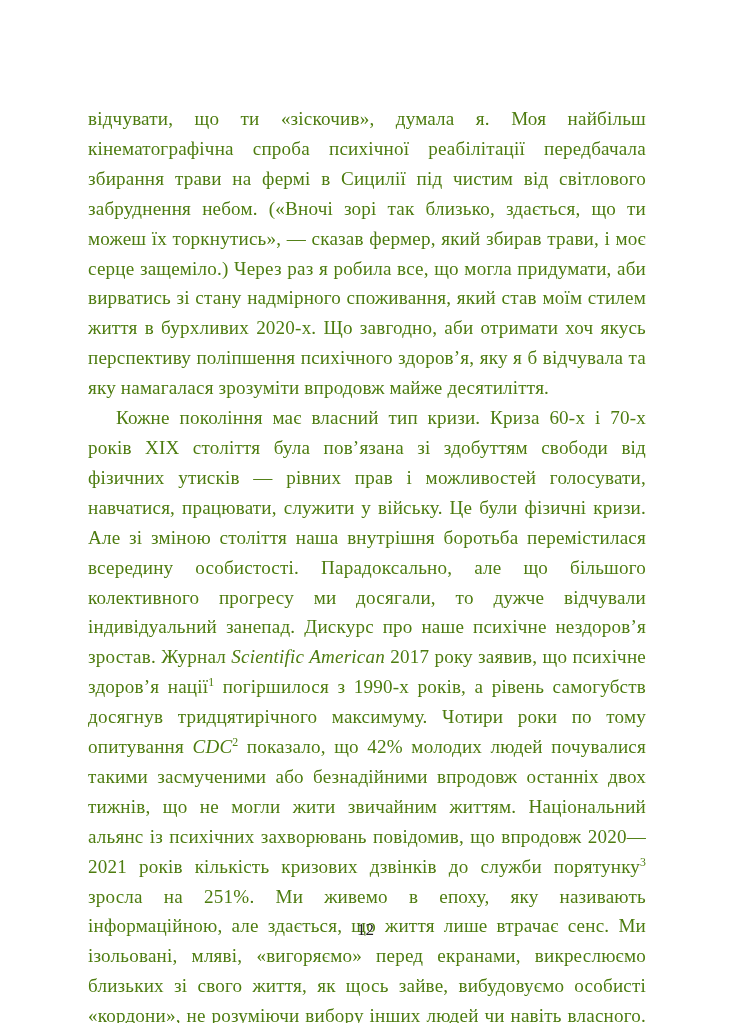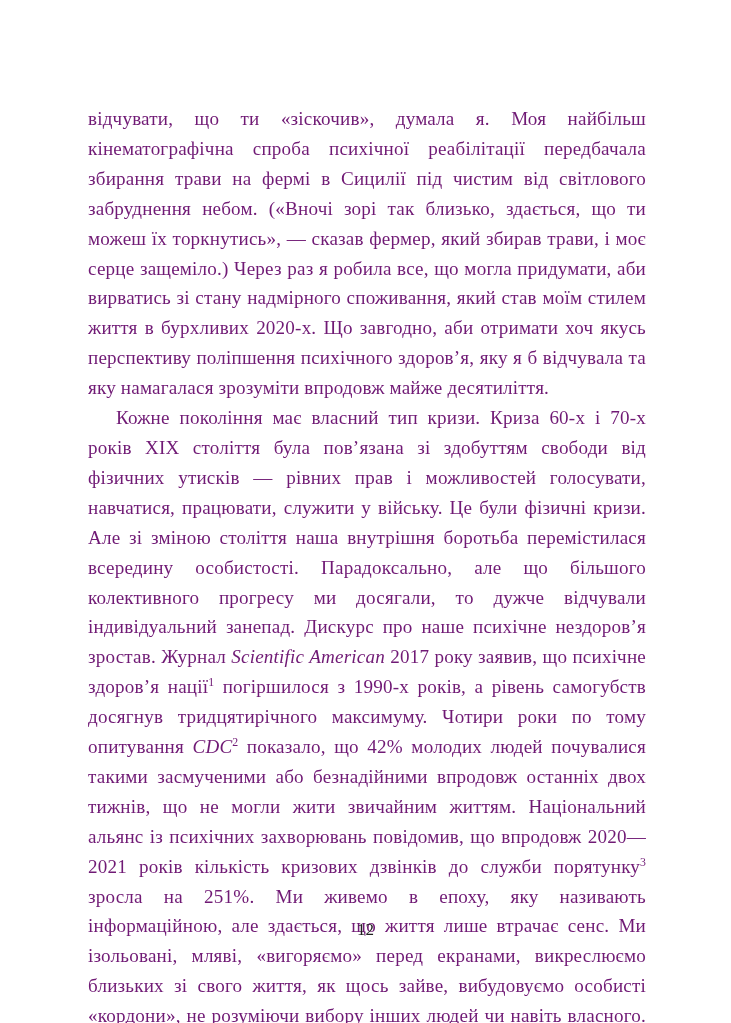--- a/index.html
+++ b/index.html
@@ -22,21 +22,21 @@
     left: 88px;
     top: 104px;
     width: 558px;
   }
   .para {
     margin: 0;
     font-size: 19.1px;
     line-height: 29.9px;
     text-align: justify;
     text-justify: inter-word;
-    color: #701a75;
+    color: #4d7c0f;
     hyphens: manual;
     -webkit-hyphens: manual;
     letter-spacing: 0.01em;
   }
   .para.indent {
     text-indent: 28px;
   }
   .para + .para {
     margin-top: 0;
   }

